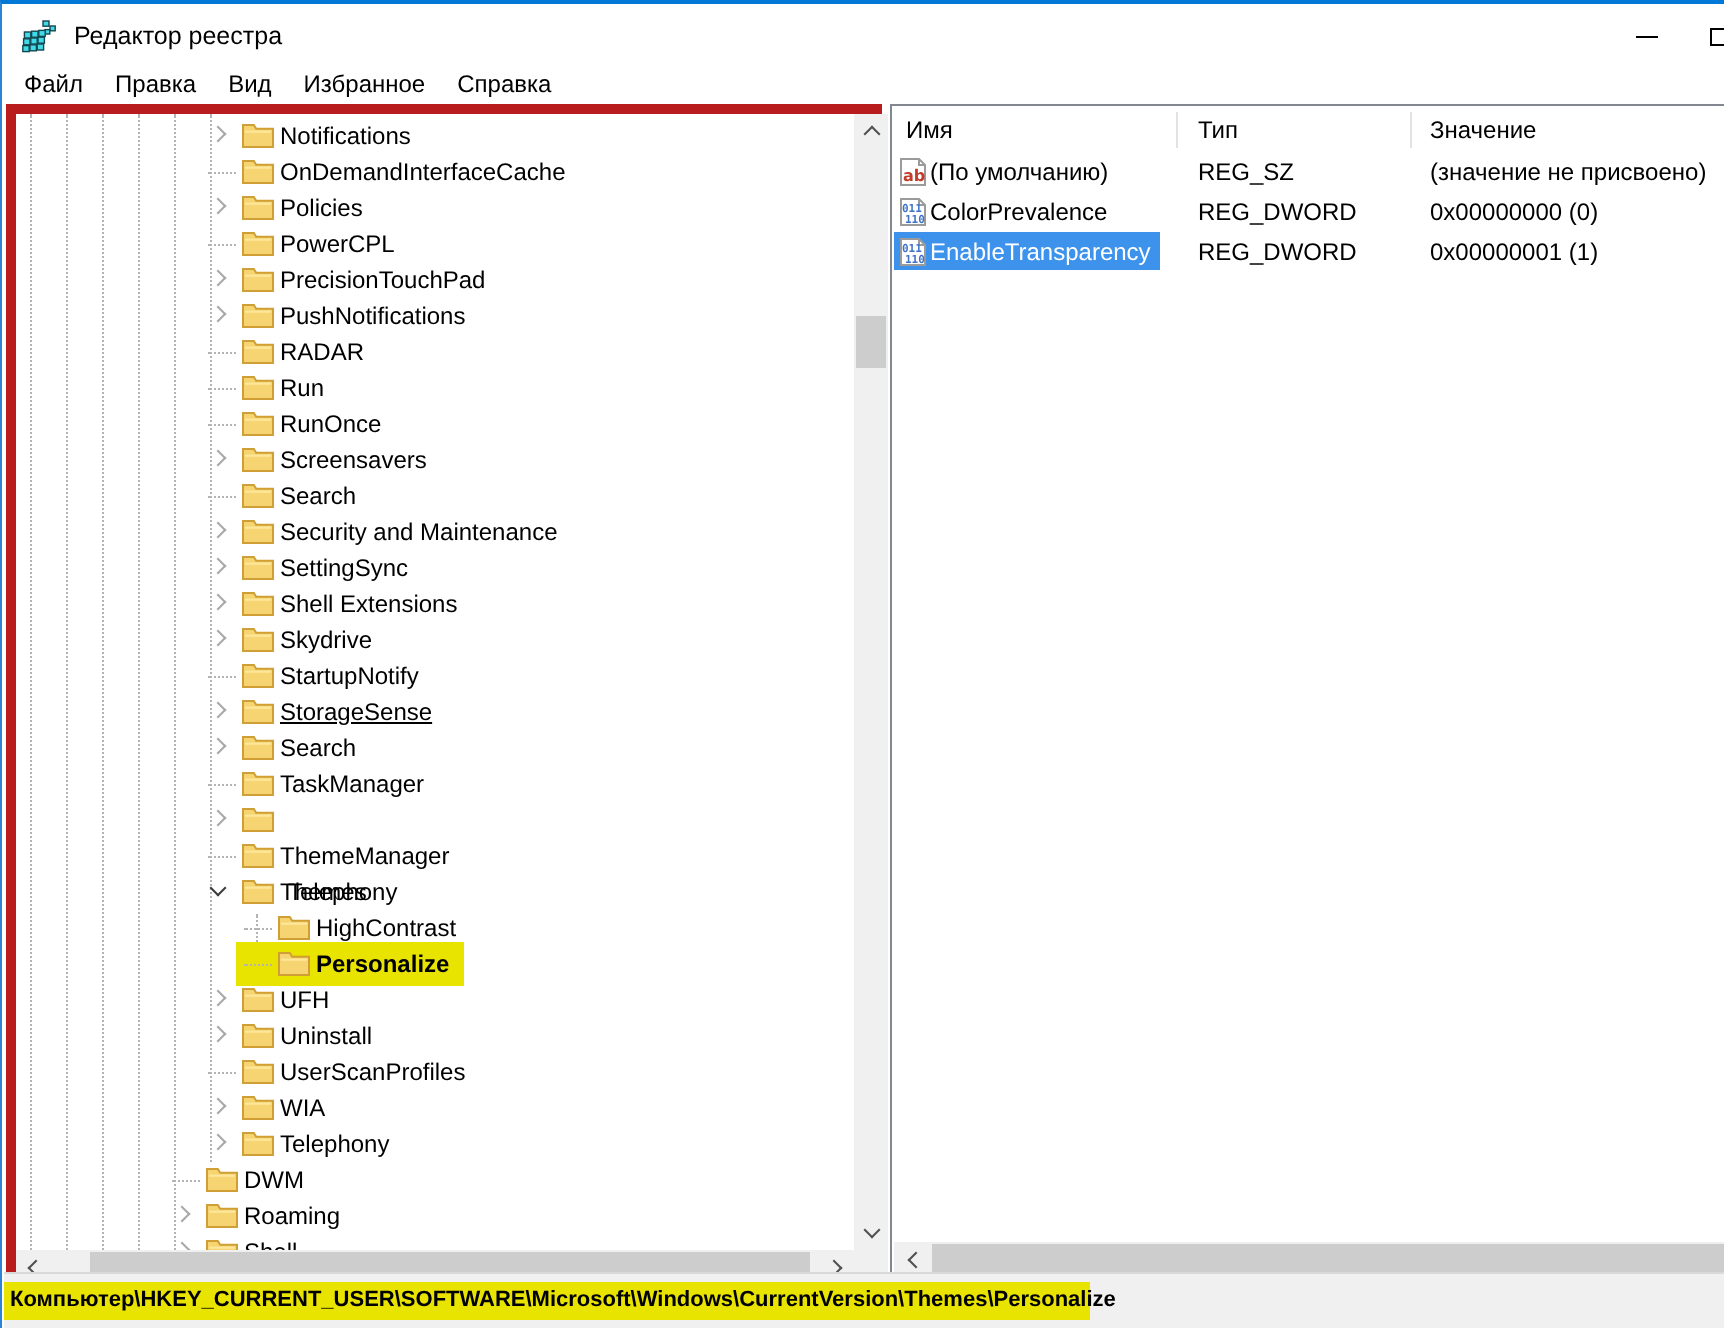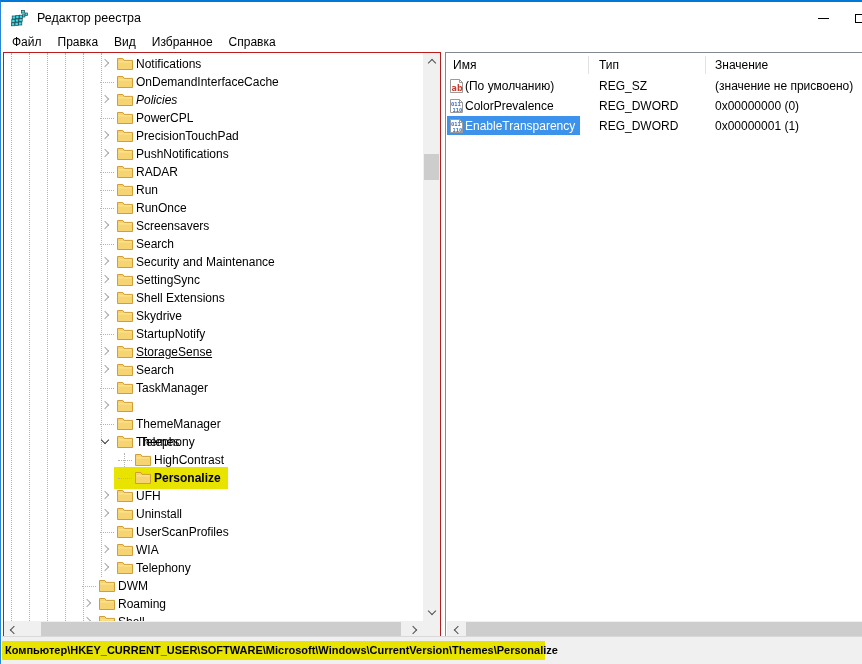--- a/index.html
+++ b/index.html
@@ -19,21 +19,21 @@
   .btn-max-partial { right:-6px; width:16px; }
   .btn-max-partial .sq { width:10px; height:9px; border:1.2px solid #000; }
 
   
   .menubar { position:absolute; top:30px; left:1px; right:0; height:20px; background:#fff;
              display:flex; align-items:center; padding-left:2px;text-align:right; }
   .menu-item { font-size:12px; color:#000; padding:2px 8px; }
 
   
   .left-pane { position:absolute; left:2px; top:50px; width:438px; height:586px;
-               border:1px solid #b91c1c; background:#fff; }
+               border:5px solid #b91c1c; background:#fff; }
   .right-pane { position:absolute; left:444px; top:50px; width:418px; height:586px;
                 border:1px solid #828790; border-right:none; background:#fff; }
 
   
   .tree-viewport { position:absolute; left:0; top:0; width:420px; height:568px; overflow:hidden; }
   .guide { position:absolute; width:0; border-left:1px dotted #b4b4b4; }
   .tree-row { position:absolute; left:0; width:100%; height:18px; font-size:12px; color:#000; }
   .tree-row .label { position:absolute; top:2px; white-space:nowrap; z-index:2; }
   .tree-row .ficon { position:absolute; top:2px; z-index:2; }
   .chev { position:absolute; z-index:2; width:6px; height:6px; }
@@ -138,21 +138,21 @@
               <rect x="1.5" y="4.3" width="13" height="1.1" fill="#fce79b"></rect>
             </svg></span>
           <span class="label" style="left: 132px;">OnDemandInterfaceCache</span>
         </div>
         <div class="tree-row" style="top: 38px;">
           <span class="chev collapsed" style="left: 98px;"></span>
           <span class="ficon" style="left: 113px;"><svg width="16" height="13" viewBox="0 0 16 13">
               <path d="M0.5 1.5 h5.4 l1.2 1.9 h8.4 v9.1 h-15 z" fill="#f7d472" stroke="#cf9f35" stroke-width="1"></path>
               <rect x="1.5" y="4.3" width="13" height="1.1" fill="#fce79b"></rect>
             </svg></span>
-          <span class="label" style="left: 132px; font-style: italic;">Policies</span>
+          <span class="label" style="left: 132px;">Policies</span>
         </div>
         <div class="tree-row" style="top: 56px;">
           <span class="leafdots" style="left: 96px;"></span>
           <span class="ficon" style="left: 113px;"><svg width="16" height="13" viewBox="0 0 16 13">
               <path d="M0.5 1.5 h5.4 l1.2 1.9 h8.4 v9.1 h-15 z" fill="#f7d472" stroke="#cf9f35" stroke-width="1"></path>
               <rect x="1.5" y="4.3" width="13" height="1.1" fill="#fce79b"></rect>
             </svg></span>
           <span class="label" style="left: 132px;">PowerCPL</span>
         </div>
         <div class="tree-row" style="top: 74px;">

